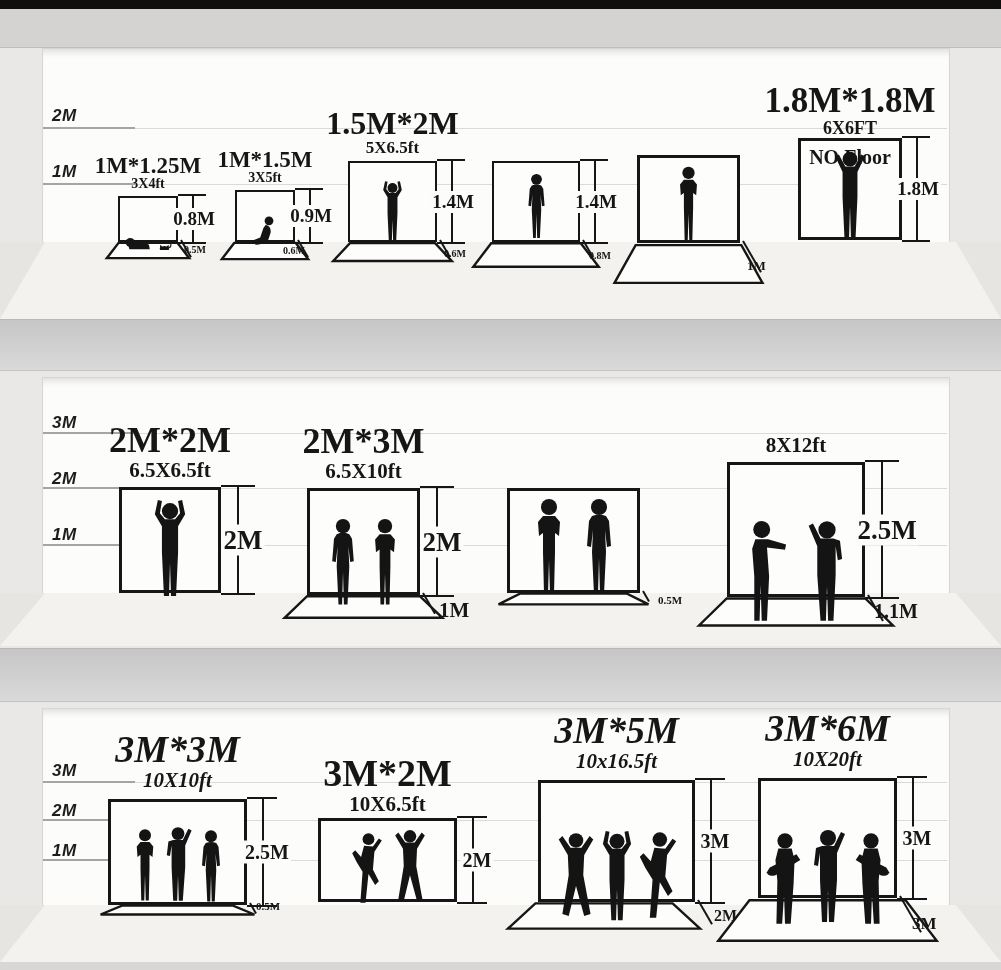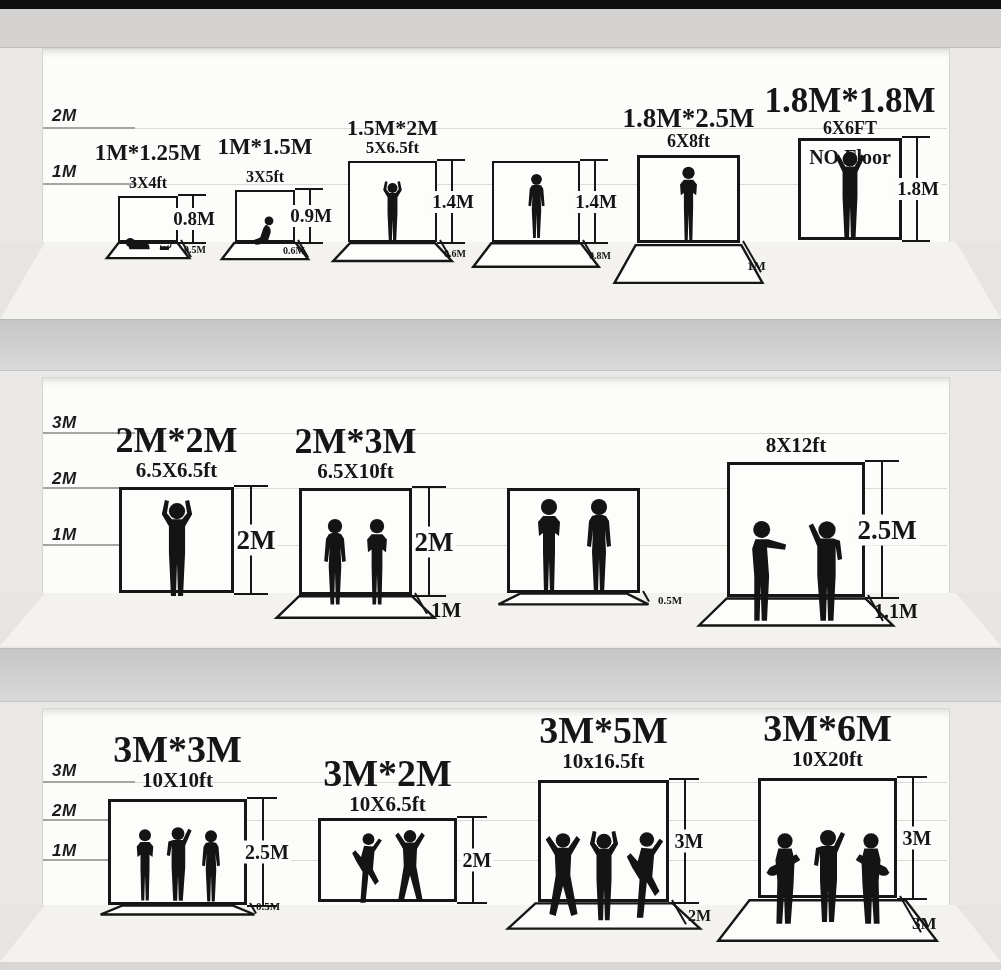--- a/index.html
+++ b/index.html
@@ -31,29 +31,29 @@
   .scale{position:absolute;left:52px;font-family:"Liberation Sans","DejaVu Sans",sans-serif;
         font-style:italic;font-weight:700;font-size:17px;letter-spacing:.5px;color:#1d1d1d;}
   
   .bd{position:absolute;z-index:3;}
   .frame{position:absolute;inset:0;background:#fdfdfc;border:3px solid #161616;z-index:2;}
   .bd.thin .frame{border-width:2px;}
   .hdr{position:absolute;bottom:100%;left:50%;transform:translateX(-50%);text-align:center;
         white-space:nowrap;z-index:4;margin-bottom:4px;}
   .title{font-weight:700;line-height:1.02;}
   .subtitle{font-weight:700;line-height:1.05;}
-  .h-r1s .title{font-size:23px;} .h-r1s .subtitle{font-size:16px;margin-top:11px;}
-  .h-r1m .title{font-size:22px;} .h-r1m .subtitle{font-size:17px;}
+  .h-r1s .title{font-size:23px;} .h-r1s .subtitle{font-size:14px;}
+  .h-r1m .title{font-size:32px;} .h-r1m .subtitle{font-size:17px;}
   .h-r1l .title{font-size:27px;} .h-r1l .subtitle{font-size:18px;}
   .h-r1x .title{font-size:35px;} .h-r1x .subtitle{font-size:18px;}
   .h-r2 .title{font-size:36px;}  .h-r2 .subtitle{font-size:21px;}
   .h-r3 .title{font-size:38px;}  .h-r3 .subtitle{font-size:21px;}
   .r1b6 .hdr{margin-bottom:0;}
   .r2b1 .hdr,.r2b2 .hdr,.r2b3 .hdr,.r2b4 .hdr{margin-bottom:6px;}
-  .r3b1 .hdr,.r3b3 .hdr,.r3b4 .hdr{margin-bottom:8px;}
+  .r3b1 .hdr,.r3b3 .hdr,.r3b4 .hdr{margin-bottom:8px;font-style:italic;}
   .r3b2 .hdr{margin-bottom:3px;}
   
   .hdim{position:absolute;left:100%;top:-2px;bottom:-2px;width:46px;z-index:4;}
   .hdim .tk{position:absolute;left:0;width:28px;height:2px;background:#161616;display:block;}
   .hdim .tk.t{top:0;} .hdim .tk.b{bottom:0;}
   .hdim .vl{position:absolute;top:0;bottom:0;left:14px;width:2px;background:#161616;display:block;}
   .hdim .hlabel{position:absolute;top:50%;left:16px;transform:translate(-50%,-50%);
         background:#fcfcfb;padding:0 2px;font-weight:700;font-size:19px;white-space:nowrap;}
   .dim-r2 .tk{width:34px;} .dim-r2 .vl{left:16px;} .dim-r2 .hlabel{left:22px;font-size:27px;}
   .dim-r3 .tk{width:30px;} .dim-r3 .vl{left:15px;} .dim-r3 .hlabel{left:20px;font-size:20px;}
@@ -69,27 +69,27 @@
   .person{display:block;fill:#141414;}
   .flip{transform:scaleX(-1);}
   .note{position:absolute;top:8px;left:0;right:0;text-align:center;font-weight:700;font-size:20px;z-index:3;}
   
   .r1b1{left:118px;top:196px;width:60px;height:46px;}
   .r1b2{left:235px;top:190px;width:60px;height:52px;}
   .r1b3{left:348px;top:161px;width:89px;height:81px;}
   .r1b4{left:492px;top:161px;width:88px;height:81px;}
   .r1b5{left:637px;top:155px;width:103px;height:88px;}
   .r1b6{left:798px;top:138px;width:104px;height:102px;}
-  .r2b1{left:119px;top:487px;width:115px;height:106px;}
-  .r2b2{left:299px;top:488px;width:113px;height:107px;text-decoration:underline;}
+  .r2b1{left:119px;top:487px;width:102px;height:106px;}
+  .r2b2{left:307px;top:488px;width:113px;height:107px;text-decoration:underline;}
   .r2b3{left:507px;top:488px;width:133px;height:105px;}
   .r2b4{left:727px;top:462px;width:138px;height:135px;}
   .r3b1{left:108px;top:799px;width:139px;height:106px;}
   .r3b2{left:318px;top:818px;width:139px;height:84px;}
-  .r3b3{left:538px;top:780px;width:131px;height:122px;}
+  .r3b3{left:538px;top:780px;width:157px;height:122px;}
   .r3b4{left:758px;top:778px;width:139px;height:120px;}
   .r1b1 .sweep{left:-12px;width:84px;height:17px;}
   .r1b2 .sweep{left:-14px;width:88px;height:18px;}
   .r1b3 .sweep{left:-16px;width:121px;height:20px;}
   .r1b4 .sweep{left:-20px;width:128px;height:26px;}
   .r1b5 .sweep{left:-24px;width:151px;height:42px;}
   .r2b2 .sweep{left:-24px;width:161px;height:24px;}
   .r2b3 .sweep{left:-10px;width:153px;height:12px;}
   .r2b4 .sweep{left:-30px;width:198px;height:30px;}
   .r3b1 .sweep{left:-9px;width:157px;height:10px;}
@@ -274,24 +274,20 @@
       <div class="hdim">
         <i class="tk t"></i>
           <i class="vl"></i>
           <i class="tk b"></i>
         <span class="hlabel">1.4M</span>
       </div>
       <span class="flabel">0.8M</span>
     </div>
 
     <div class="bd r1b5">
-      <div class="hdr h-r1l">
-        <div class="title">1.8M*2.5M</div>
-        <div class="subtitle">6X8ft</div>
-      </div>
       <div class="frame"></div>
       <svg class="sweep" viewBox="0 0 100 30" preserveAspectRatio="none">
           <polygon points="15,1.5 85,1.5 99,28.5 1,28.5"></polygon>
         </svg>
       <i class="ftick"></i>
       <div class="people">
         <svg class="person" width="33" height="77">
             <use href="#pk"></use>
           </svg>
       </div>

